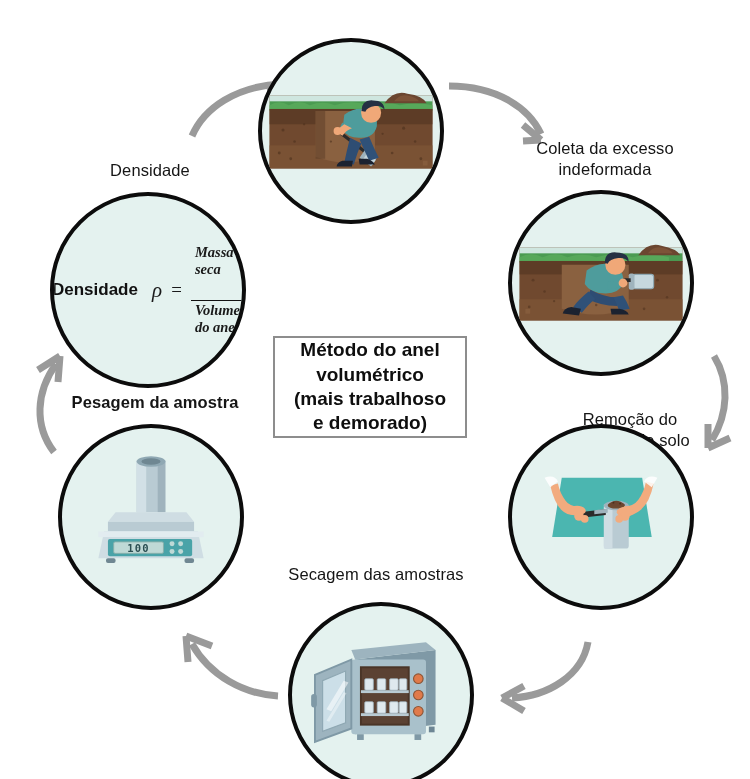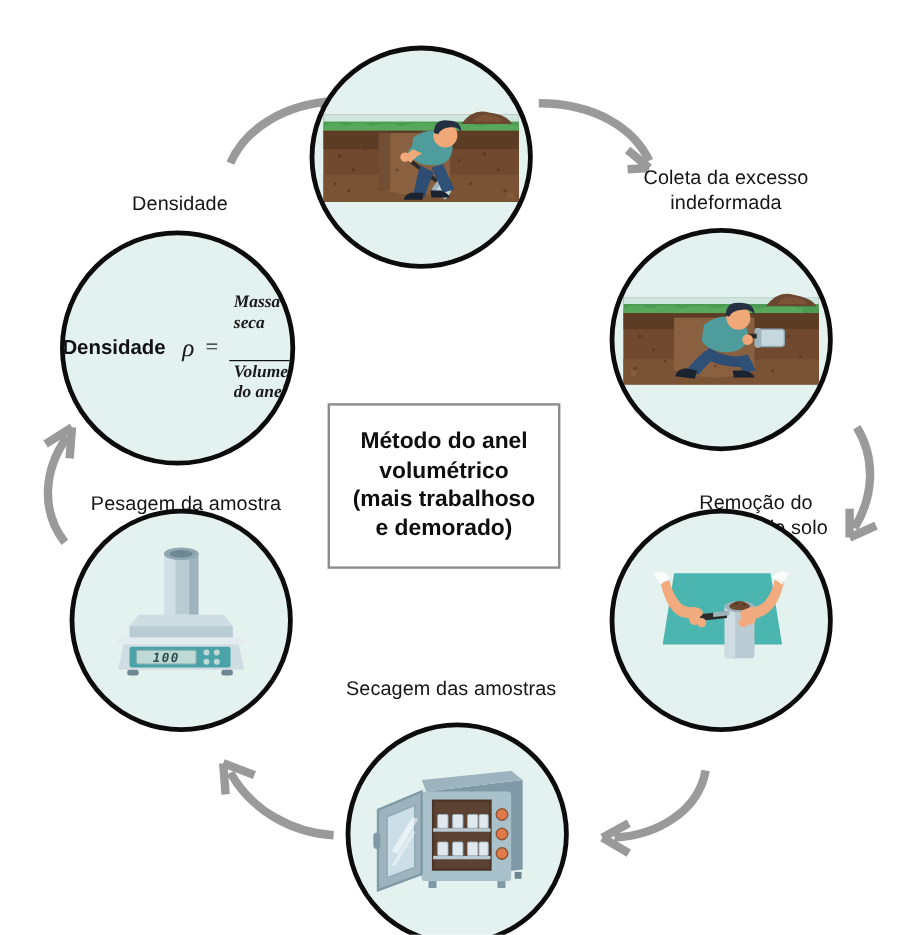--- a/index.html
+++ b/index.html
@@ -27,21 +27,21 @@
     line-height:1.3;
     color:#151515;
     white-space:pre-line;
     letter-spacing:0.1px;
   }
 
   
   #center-box{
     position:absolute;
     left:273px;top:336px;
-    width:194px;height:138px;
+    width:194px;height:102px;
     border:2.5px solid #8d8d8d;
     background:#ffffff;
     box-sizing:border-box;
     display:flex;align-items:center;justify-content:center;
     text-align:center;
   }
   #center-box .txt{
     font-size:19px;line-height:1.28;font-weight:700;color:#0e0e0e;
     white-space:pre-line;
   }
@@ -296,23 +296,23 @@
         <path d="M36 120 l18 -30 l3 1 l-18 30z" fill="#ffffff" opacity="0.4"></path>
         <rect x="20" y="92" width="6" height="14" rx="3" fill="#7f99a6"></rect>
       </g>
 
       <rect x="68" y="134" width="7" height="6" fill="#7f99a6"></rect>
       <rect x="128" y="134" width="7" height="6" fill="#7f99a6"></rect>
       <rect x="143" y="126" width="6" height="6" fill="#6d8694"></rect>
     </svg>
   </div>
 
-  <div class="caption" style="left:48px;top:410px;width:214px;">Pesagem da amostra</div>
-
-  <div class="circle" style="left:58px;top:424px;width:186px;height:186px;font-style:italic;">
+  <div class="caption" style="left:48px;top:392px;width:214px;font-weight:bold;">Pesagem da amostra</div>
+
+  <div class="circle" style="left:58px;top:424px;width:186px;height:186px;">
     <svg class="illus" viewBox="0 0 186 186">
 
       <rect x="78" y="34" width="30" height="54" fill="#b9cbd3"></rect>
       <rect x="78" y="34" width="10" height="54" fill="#d2e0e6"></rect>
       <rect x="100" y="34" width="8" height="54" fill="#9fb3bd"></rect>
       <ellipse cx="93" cy="35" rx="15" ry="5.5" fill="#8fa8b3"></ellipse>
       <ellipse cx="93" cy="35" rx="10" ry="3.4" fill="#6f8792"></ellipse>
 
       <path d="M56 88 h74 l8 10 H48z" fill="#cfdde3"></path>
       <rect x="48" y="98" width="90" height="10" fill="#b9cbd3"></rect>

